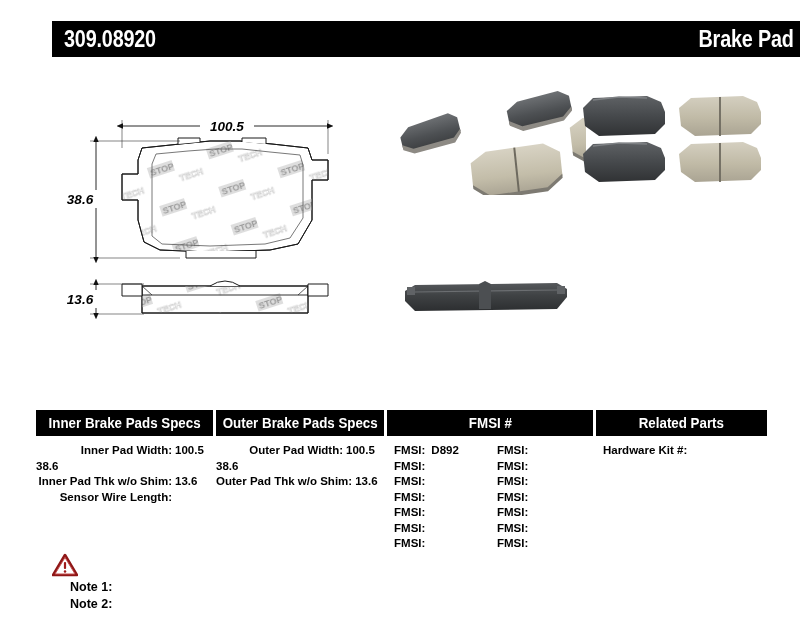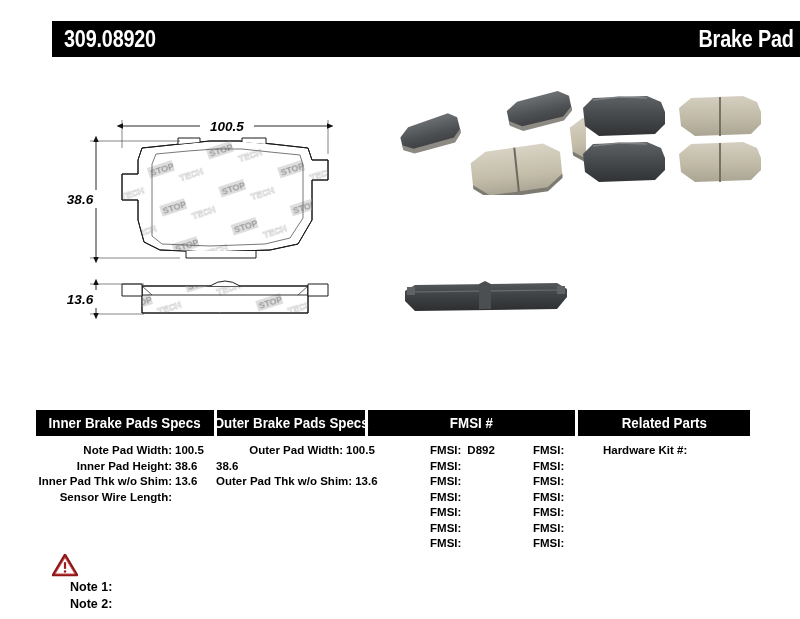--- a/index.html
+++ b/index.html
@@ -93,21 +93,21 @@
     align-items: center;
     justify-content: center;
     transform: none;
     white-space: nowrap;
   }
   #table-head .hcell span {
     transform: scaleX(0.92);
     display: inline-block;
   }
   .hcell.inner  { width: 178px; }
-  .hcell.outer  { width: 148px; text-align: right; }
+  .hcell.outer  { width: 168px; text-align: right; }
   .hcell.fmsi   { width: 207px; }
   .hcell.related{ width: 172px; }
 
   #table-body {
     display: flex;
     gap: 3px;
     padding-top: 7px;
     font-size: 11.5px;
     font-weight: bold;
   }
@@ -129,21 +129,20 @@
   .spec-row .val {
     flex: 0 0 38px;
     text-align: left;
   }
 
   .fmsi-sub { width: 50%; }
   .fmsi-row {
     line-height: 15.5px;
     white-space: nowrap;
     padding-left: 7px;
-    margin-left: 36px;
   }
   .fmsi-row .v { padding-left: 6px; }
 
   .related-row {
     line-height: 15.5px;
     white-space: nowrap;
     padding-left: 7px;
   }
 
   
@@ -358,25 +357,24 @@
     </div>
     <div class="hcell related">
       <span>Related Parts</span>
     </div>
   </div>
 
   <div id="table-body">
 
     <div class="bcol inner">
       <div class="spec-row">
-        <span class="lbl">Note Pad Width:</span>
+        <span class="lbl">Inner Pad Width:</span>
         <span class="val">100.5</span>
       </div>
       <div class="spec-row">
-        <span class="lbl">Inner Pad Height:</span>
         <span class="val">38.6</span>
       </div>
       <div class="spec-row">
         <span class="lbl">Inner Pad Thk w/o Shim:</span>
         <span class="val">13.6</span>
       </div>
       <div class="spec-row">
         <span class="lbl">Sensor Wire Length:</span>
         <span class="val"></span>
       </div>

